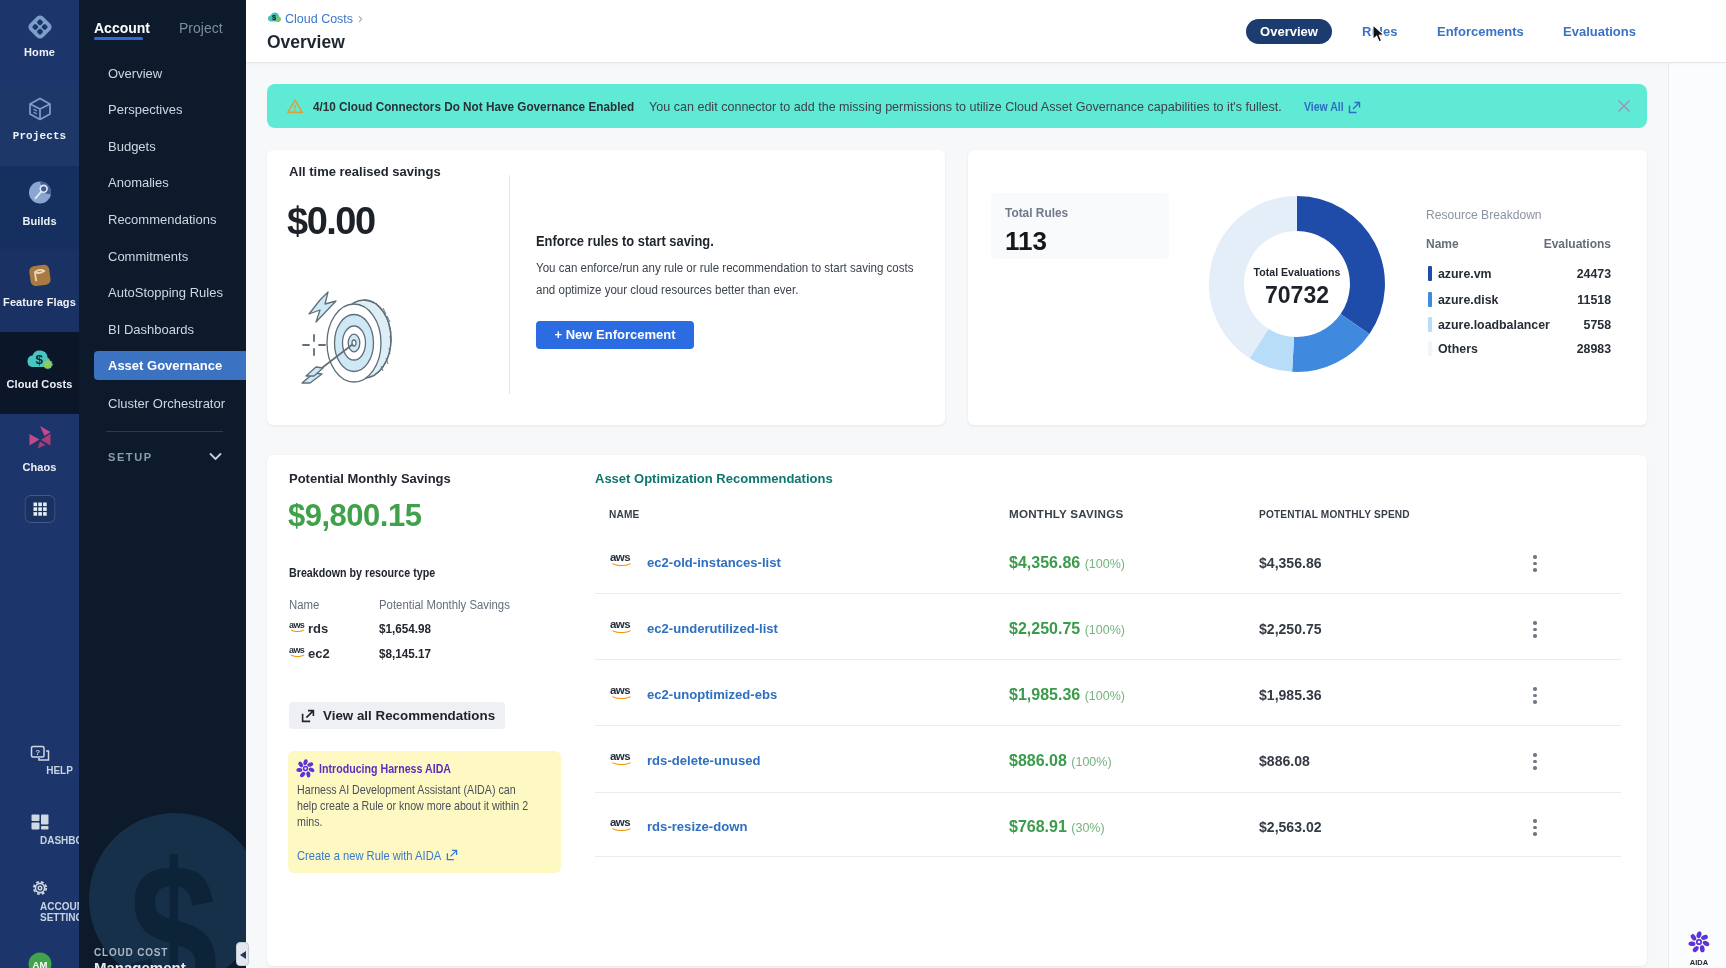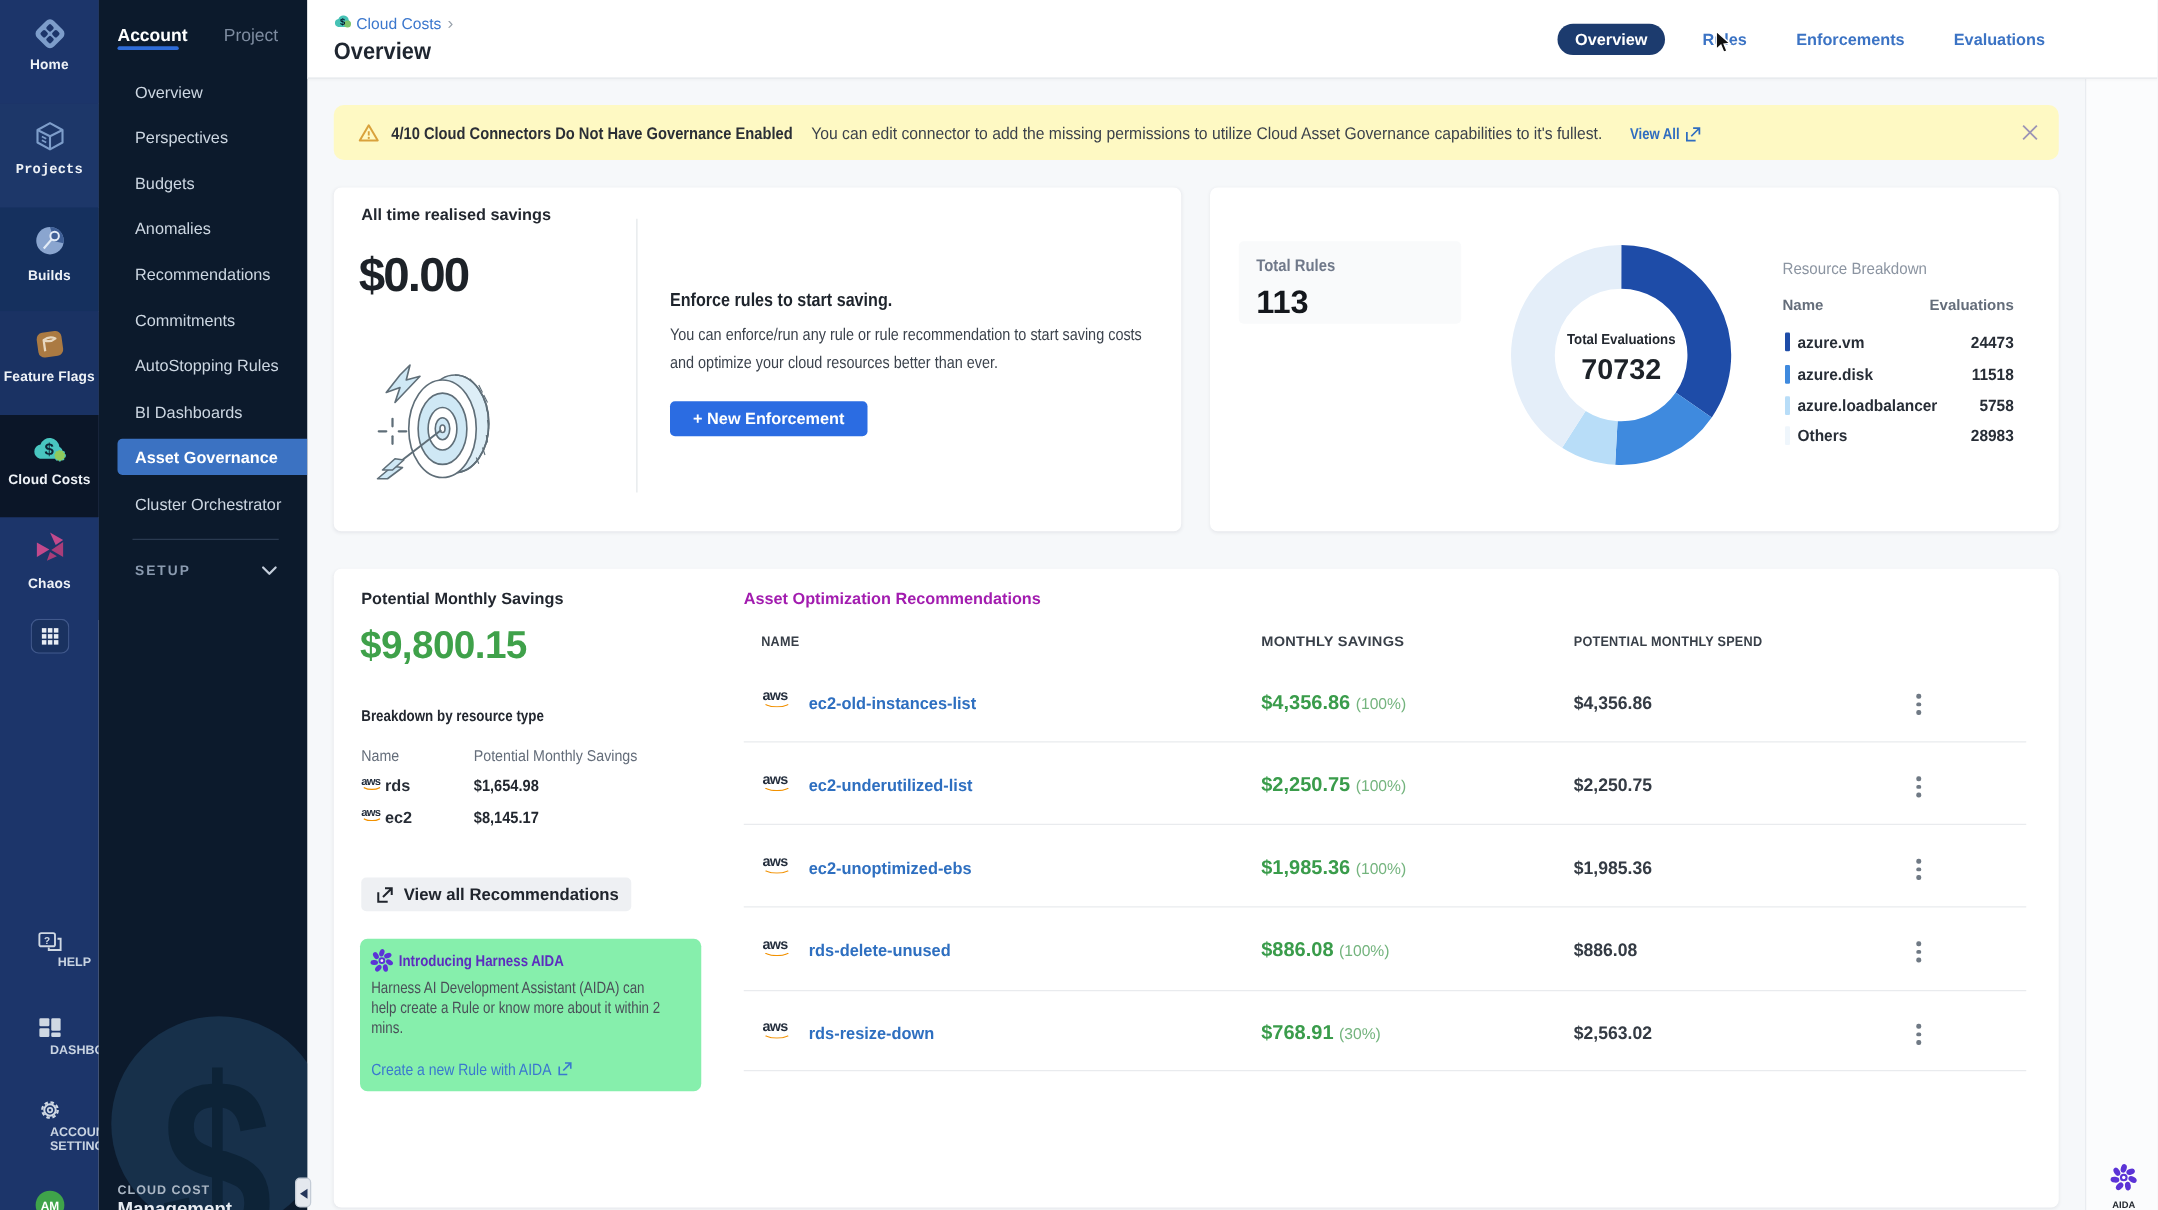--- a/index.html
+++ b/index.html
@@ -40,21 +40,21 @@
 #main { position:absolute; left:246px; top:0; width:1480px; height:968px; background:#f6f8fa; }
 #rightstrip { position:absolute; left:1422px; top:63px; width:58px; height:905px; background:#fbfcfd; border-left:1px solid #e9ecf0; }
 #header { position:absolute; left:0; top:0; width:1480px; height:63px; background:#fff; border-bottom:1px solid #e2e5e9; box-shadow:0 1px 2px rgba(40,41,61,0.04); }
 .crumbtext { position:absolute; left:39px; top:12px; color:#3b77cd; font-size:12.5px; }
 .crumbsep { position:absolute; left:112px; top:10px; color:#9aa3ad; font-size:14px; }
 .pagetitle { position:absolute; left:21px; top:31px; color:#1f2630; font-size:19px; font-weight:bold; transform:scaleX(0.92); transform-origin:0 0; }
 .pill { position:absolute; left:1000px; top:19px; width:86px; height:25px; background:#1c3b6e; border-radius:13px; color:#fff; font-size:13px; font-weight:bold; text-align:center; line-height:25px; }
 .toptab { position:absolute; top:24px; color:#3b73c4; font-size:13px; font-weight:bold; }
 
 
-#banner { position:absolute; left:21px; top:84px; width:1380px; height:44px; background:#fef9c3; border-radius:8px; }
+#banner { position:absolute; left:21px; top:84px; width:1380px; height:44px; background:#5eead4; border-radius:8px; }
 .bannerbold { position:absolute; left:46px; top:15px; color:#2b2f36; font-size:13.5px; font-weight:bold; white-space:nowrap; transform:scaleX(0.87); transform-origin:0 0; }
 .bannertext { position:absolute; left:382px; top:15px; color:#3c424b; font-size:13.5px; white-space:nowrap; transform:scaleX(0.93); transform-origin:0 0; }
 .viewall { position:absolute; left:1037px; top:16px; color:#2f6dc0; font-size:12.5px; font-weight:bold; white-space:nowrap; transform:scaleX(0.84); transform-origin:0 0; }
 
 
 .card { position:absolute; background:#fff; border-radius:6px; box-shadow:0 1px 3px rgba(40,41,61,0.08); }
 #card-left { left:21px; top:150px; width:678px; height:275px; }
 #card-right { left:722px; top:150px; width:679px; height:275px; }
 #card-bottom { left:21px; top:455px; width:1380px; height:511px; }
 
@@ -78,25 +78,25 @@
 
 
 .pms-title { position:absolute; left:22px; top:16px; color:#22272f; font-size:13px; font-weight:bold; }
 .pms-amount { position:absolute; left:21px; top:43px; color:#3fa14a; font-size:31px; font-weight:bold; letter-spacing:-0.5px; }
 .bd-title { position:absolute; left:22px; top:111px; color:#22272f; font-size:12.5px; font-weight:bold; white-space:nowrap; transform:scaleX(0.855); transform-origin:0 0; }
 .bd-h { position:absolute; top:143px; color:#646d7a; font-size:12.5px; transform:scaleX(0.91); transform-origin:0 0; white-space:nowrap; }
 .bd-name { position:absolute; color:#272d36; font-size:13px; font-weight:bold; }
 .bd-val { position:absolute; left:112px; color:#22272f; font-size:13px; font-weight:bold; transform:scaleX(0.9); transform-origin:0 0; }
 .viewrec { position:absolute; left:22px; top:247px; width:216px; height:27px; background:#eef0f3; border-radius:4px; }
 .viewrec span { position:absolute; left:34px; top:6px; color:#20252d; font-size:13.5px; font-weight:bold; white-space:nowrap; transform:scaleX(0.99); transform-origin:0 0; }
-.aidabox { position:absolute; left:21px; top:296px; width:273px; height:122px; background:#86efac; border-radius:6px; }
+.aidabox { position:absolute; left:21px; top:296px; width:273px; height:122px; background:#fef9c3; border-radius:6px; }
 .aida-title { position:absolute; left:31px; top:11px; color:#5c2dbf; font-size:12.5px; font-weight:bold; white-space:nowrap; transform:scaleX(0.851); transform-origin:0 0; }
 .aida-body { position:absolute; left:9px; top:31px; color:#4a5058; font-size:13px; line-height:16px; white-space:nowrap; transform:scaleX(0.82); transform-origin:0 0; }
 .aida-link { position:absolute; left:9px; top:97px; color:#3a78cf; font-size:13px; white-space:nowrap; transform:scaleX(0.86); transform-origin:0 0; }
-.aor-title { position:absolute; left:328px; top:16px; color:#a21caf; font-size:13px; font-weight:bold; }
+.aor-title { position:absolute; left:328px; top:16px; color:#0f766e; font-size:13px; font-weight:bold; }
 .th { position:absolute; top:53px; color:#383f48; font-size:11px; font-weight:bold; letter-spacing:0.2px; white-space:nowrap; transform:scaleX(0.92); transform-origin:0 0; }
 .th-ms { transform:scaleX(1.06) !important; }
 .rowline { position:absolute; left:328px; width:1026px; height:1px; background:#e9ebee; }
 .rname { position:absolute; color:#2e6fc0; font-size:13.5px; font-weight:bold; white-space:nowrap; transform:scaleX(0.97); transform-origin:0 0; }
 .rsave { position:absolute; color:#3a9c4b; font-size:16px; font-weight:bold; white-space:nowrap; }
 .rpct { color:#74b47e; font-size:12.5px; font-weight:normal; }
 .rspend { position:absolute; color:#343b44; font-size:14.5px; font-weight:bold; transform:scaleX(0.97); transform-origin:0 0; }
 .kebab { position:absolute; left:1266px; width:4px; }
 .kebab i { display:block; width:3.5px; height:3.5px; border-radius:50%; background:#6f7984; margin-bottom:3px; }
 

